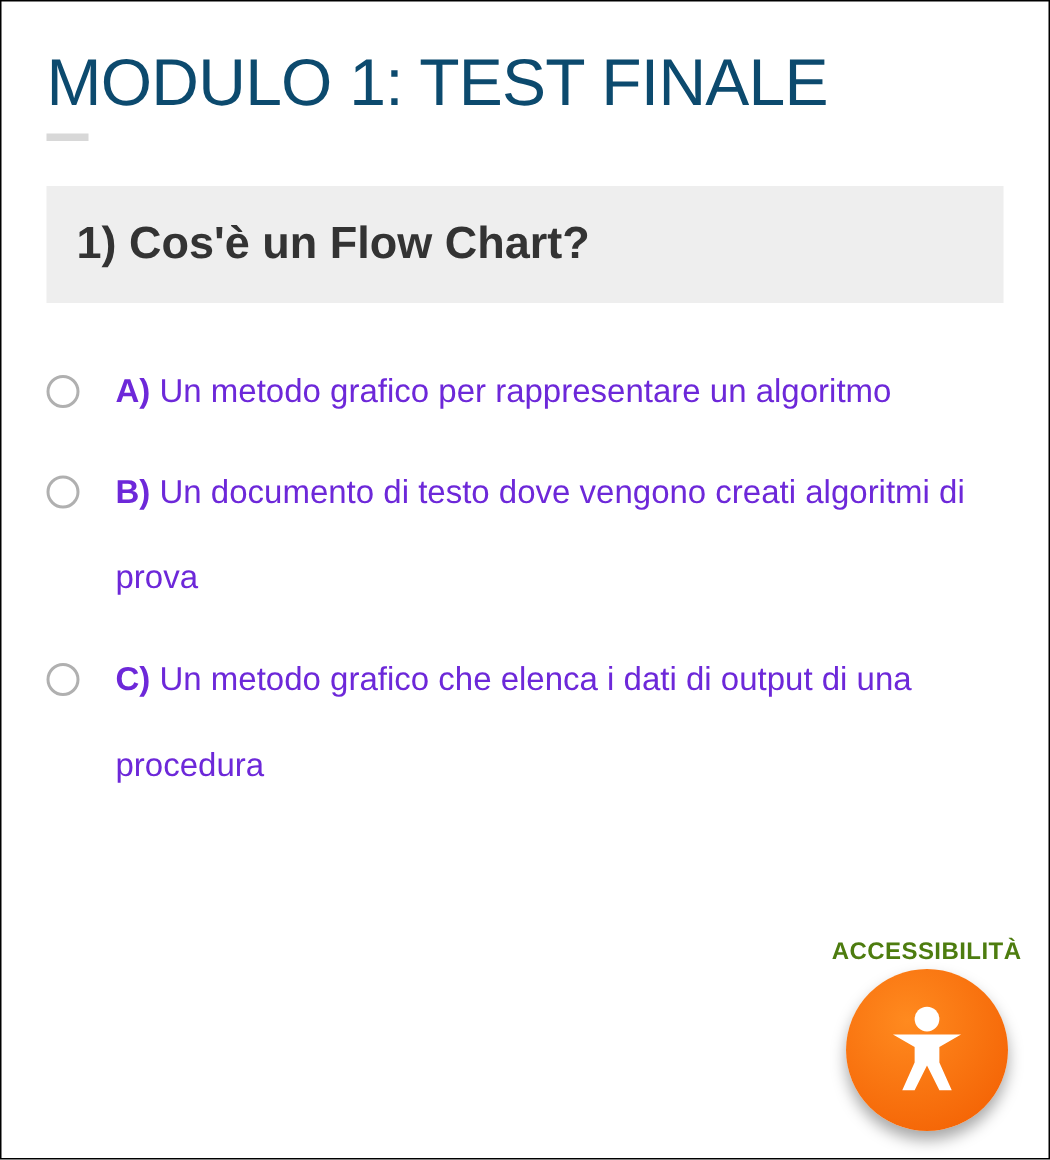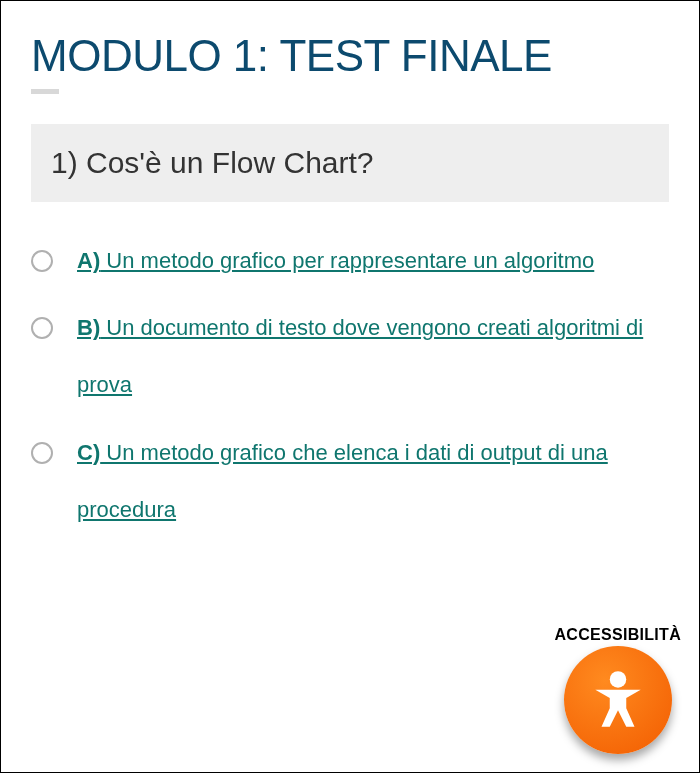--- a/index.html
+++ b/index.html
@@ -26,32 +26,31 @@
     .title-underline {
       width: 28px;
       height: 5px;
       background: #d8d8d8;
       margin-bottom: 30px;
     }
     .question-header {
       background: #eeeeee;
       padding: 22px 20px;
       font-size: 30px;
-      font-weight: 400;
+      font-weight: 700;
       color: #333;
       margin-bottom: 30px;
     }
     .option {
       display: flex;
       align-items: flex-start;
       margin-bottom: 10px;
       font-size: 22px;
       line-height: 2.6;
-      color: #0f766e;
-      text-decoration: underline;
+      color: #6d28d9;
     }
     .radio {
       flex-shrink: 0;
       width: 22px;
       height: 22px;
       border: 2px solid #b0b0b0;
       border-radius: 50%;
       margin-right: 24px;
       margin-top: 18px;
       background: #fff;
@@ -63,21 +62,21 @@
     .option-letter {
       font-weight: 700;
     }
     .a11y-widget {
       position: absolute;
       right: 18px;
       bottom: 18px;
       text-align: center;
     }
     .a11y-label {
-      color: #000000;
+      color: #4d7c0f;
       font-weight: 700;
       font-size: 16px;
       letter-spacing: 0.3px;
       margin-bottom: 2px;
     }
     .a11y-button {
       width: 108px;
       height: 108px;
       border-radius: 50%;
       background: radial-gradient(circle at 38% 32%, #ff8a1f, #f25c00);

